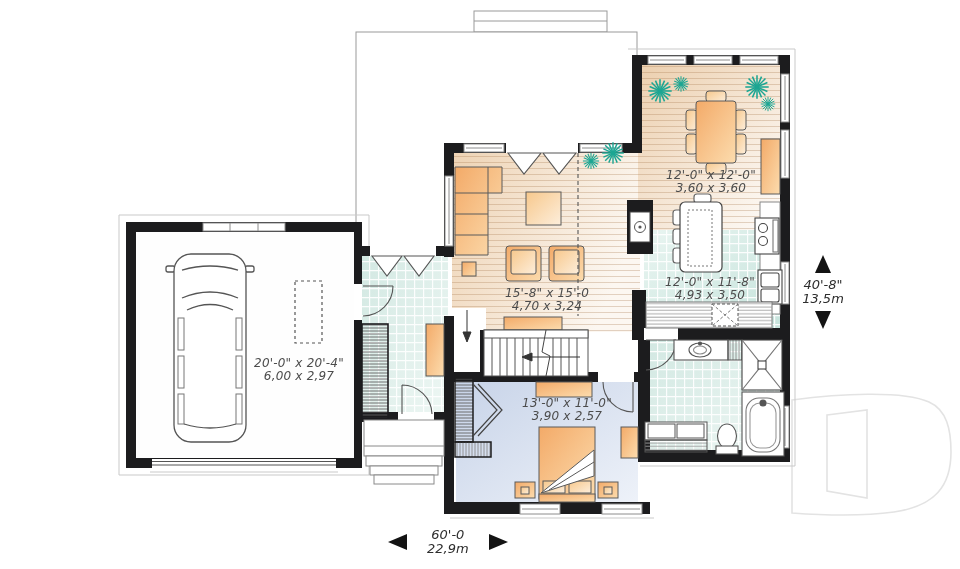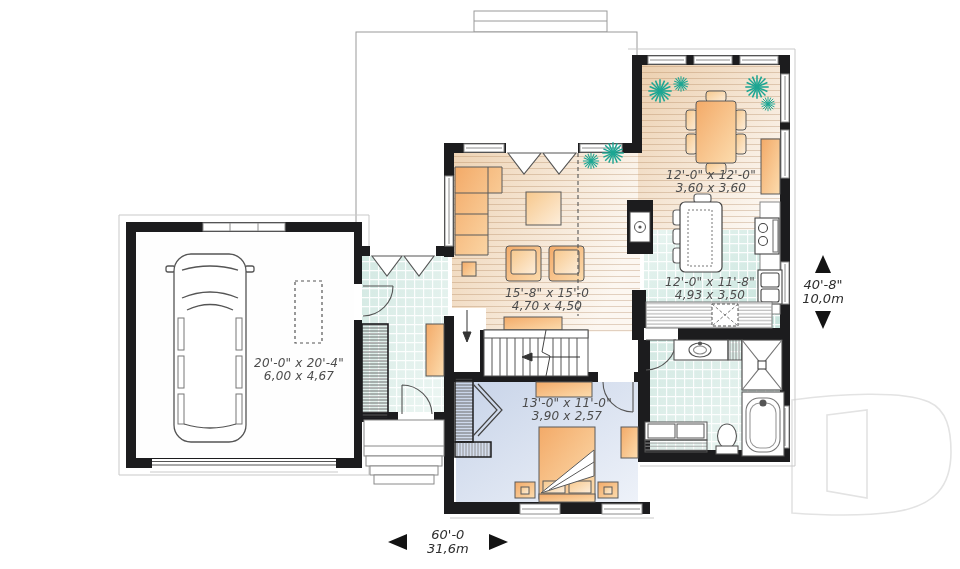--- a/index.html
+++ b/index.html
@@ -379,50 +379,50 @@
   <g fill="#fff" stroke="#555" stroke-width="1">
     <rect x="645" y="422" width="62" height="18"></rect>
     <rect x="648" y="424" width="27" height="14"></rect>
     <rect x="677" y="424" width="27" height="14"></rect>
     <rect x="645" y="440" width="62" height="12" fill="url(#pHatch2)"></rect>
   </g>
 </svg>
 
 <div class="lbl" style="left:229px;top:357px;width:140px">
   <span>20'-0" x 20'-4"</span>
-  <span>6,00 x 4,67</span>
+  <span>6,00 x 2,97</span>
 </div>
 <div class="lbl" style="left:477px;top:287px;width:140px">
   <span>15'-8" x 15'-0</span>
-  <span>4,70 x 4,50</span>
+  <span>4,70 x 3,24</span>
 </div>
 <div class="lbl" style="left:641px;top:169px;width:140px">
   <span>12'-0" x 12'-0"</span>
   <span>3,60 x 3,60</span>
 </div>
 <div class="lbl" style="left:640px;top:276px;width:140px">
   <span>12'-0" x 11'-8"</span>
   <span>4,93 x 3,50</span>
 </div>
 <div class="lbl" style="left:497px;top:397px;width:140px">
   <span>13'-0" x 11'-0"</span>
   <span>3,90 x 2,57</span>
 </div>
 
 <div class="dim" style="left:388px;top:528px;">
   <div class="tri tri-left"></div>
   <div class="dim-txt">
     <span>60'-0</span>
-    <span>31,6m</span>
+    <span>22,9m</span>
   </div>
   <div class="tri tri-right"></div>
 </div>
 
 <div class="dim-v" style="left:797px;top:255px;width:52px">
   <div class="tri tri-up"></div>
   <div class="dim-txt">
     <span>40'-8"</span>
-    <span>10,0m</span>
+    <span>13,5m</span>
   </div>
   <div class="tri tri-down"></div>
 </div>
 
 </div>
 
 </body></html>

